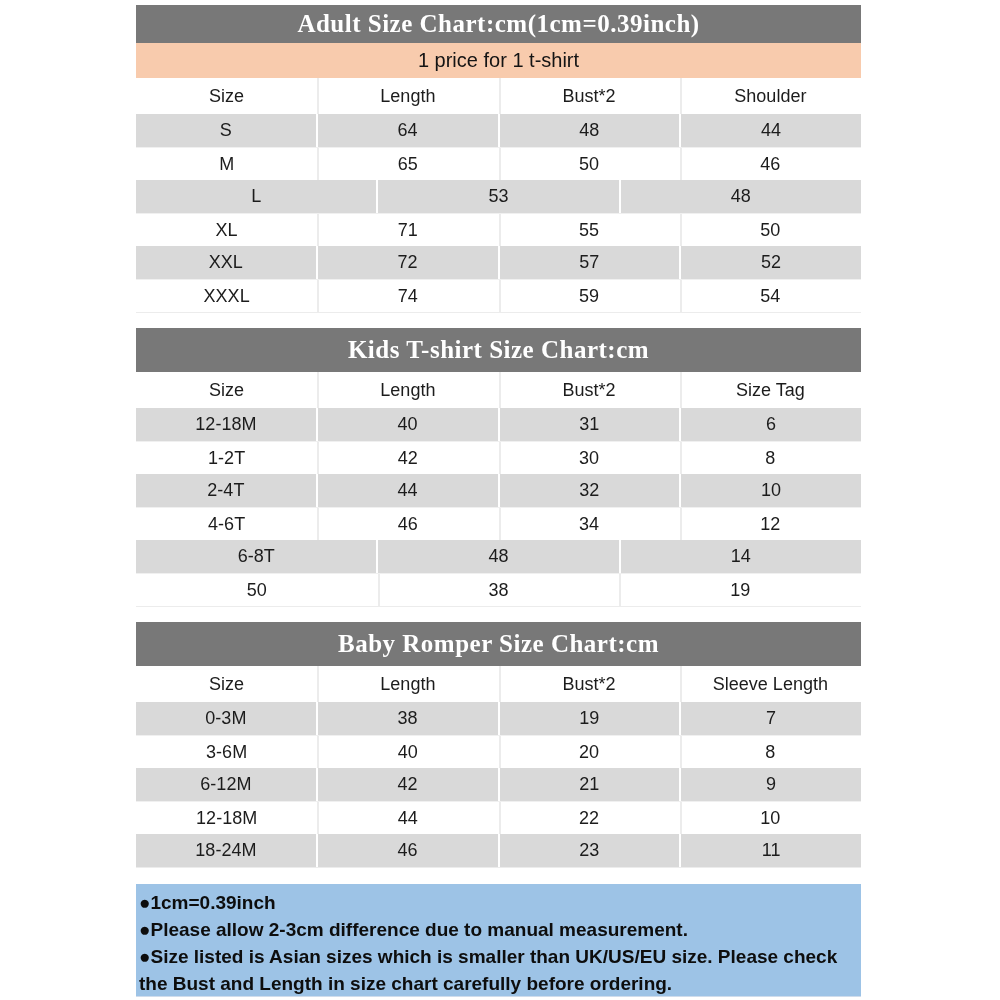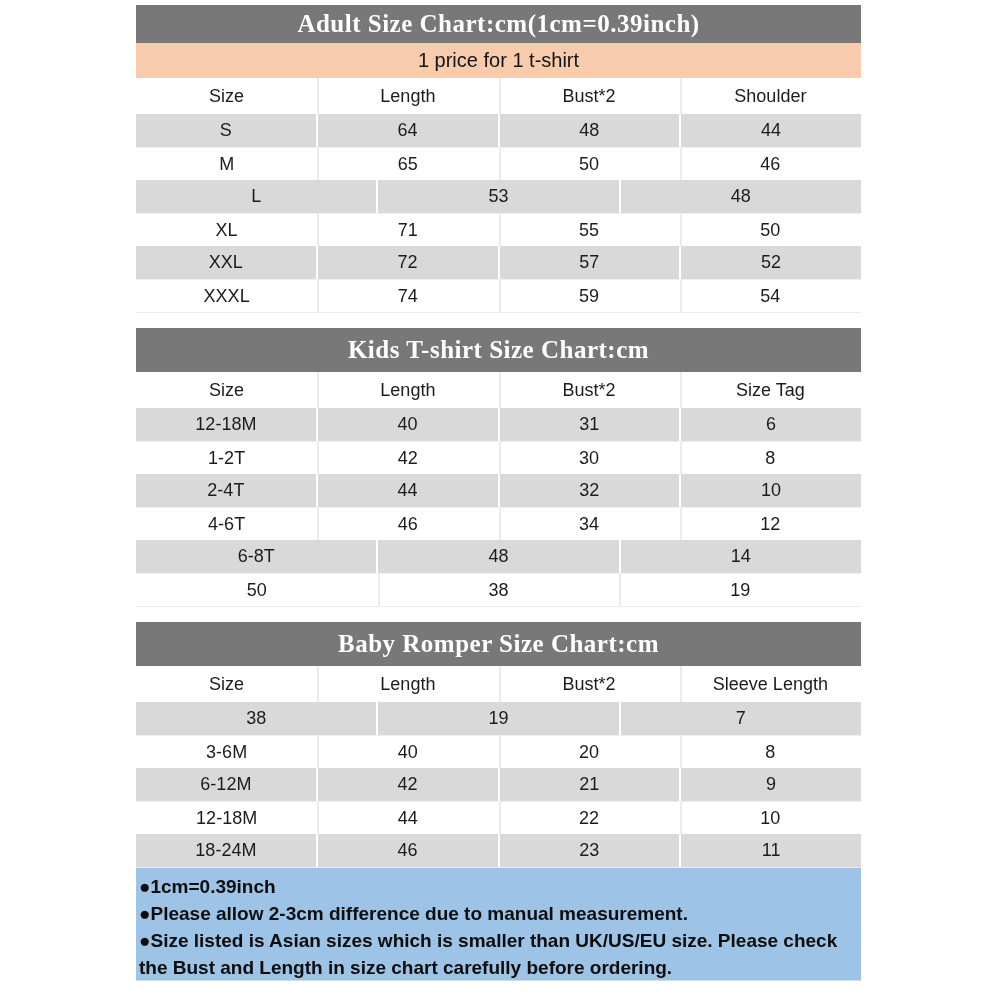--- a/index.html
+++ b/index.html
@@ -30,21 +30,21 @@
   .cell {
     flex:1; display:flex; align-items:center; justify-content:center;
     font-size:18px;
   }
   .row.shade { background:#d9d9d9; }
   .row.shade .cell + .cell { border-left:2px solid #ffffff; }
   .row.plain .cell + .cell, .row.head .cell + .cell { box-shadow: inset 2px 0 0 #ececec; }
   .row.plain { border-top:1px solid #f0f0f0; }
 
   .notes {
-    margin-top:0; width:100%; height:113px; background:#9dc3e6;
+    margin-top:16px; width:100%; height:113px; background:#9dc3e6;
     border-bottom:1px solid #cfdcec;
     padding:5px 10px 0 3px;
     font-weight:bold; font-size:19px; line-height:27px; color:#0d0d0d;
   }
   .note-line { white-space:pre-wrap; }
 </style>
 </head>
 <body>
 
 <div class="content">
@@ -146,20 +146,21 @@
   <div class="section">
     <div class="section-title tall">Baby Romper Size Chart:cm</div>
     <div class="grid">
         <div class="row head">
           <div class="cell">Size</div>
           <div class="cell">Length</div>
           <div class="cell">Bust*2</div>
           <div class="cell">Sleeve Length</div>
         </div>
         <div class="row shade">
+          <div class="cell">0-3M</div>
           <div class="cell">38</div>
           <div class="cell">19</div>
           <div class="cell">7</div>
         </div>
         <div class="row plain">
           <div class="cell">3-6M</div>
           <div class="cell">40</div>
           <div class="cell">20</div>
           <div class="cell">8</div>
         </div>

